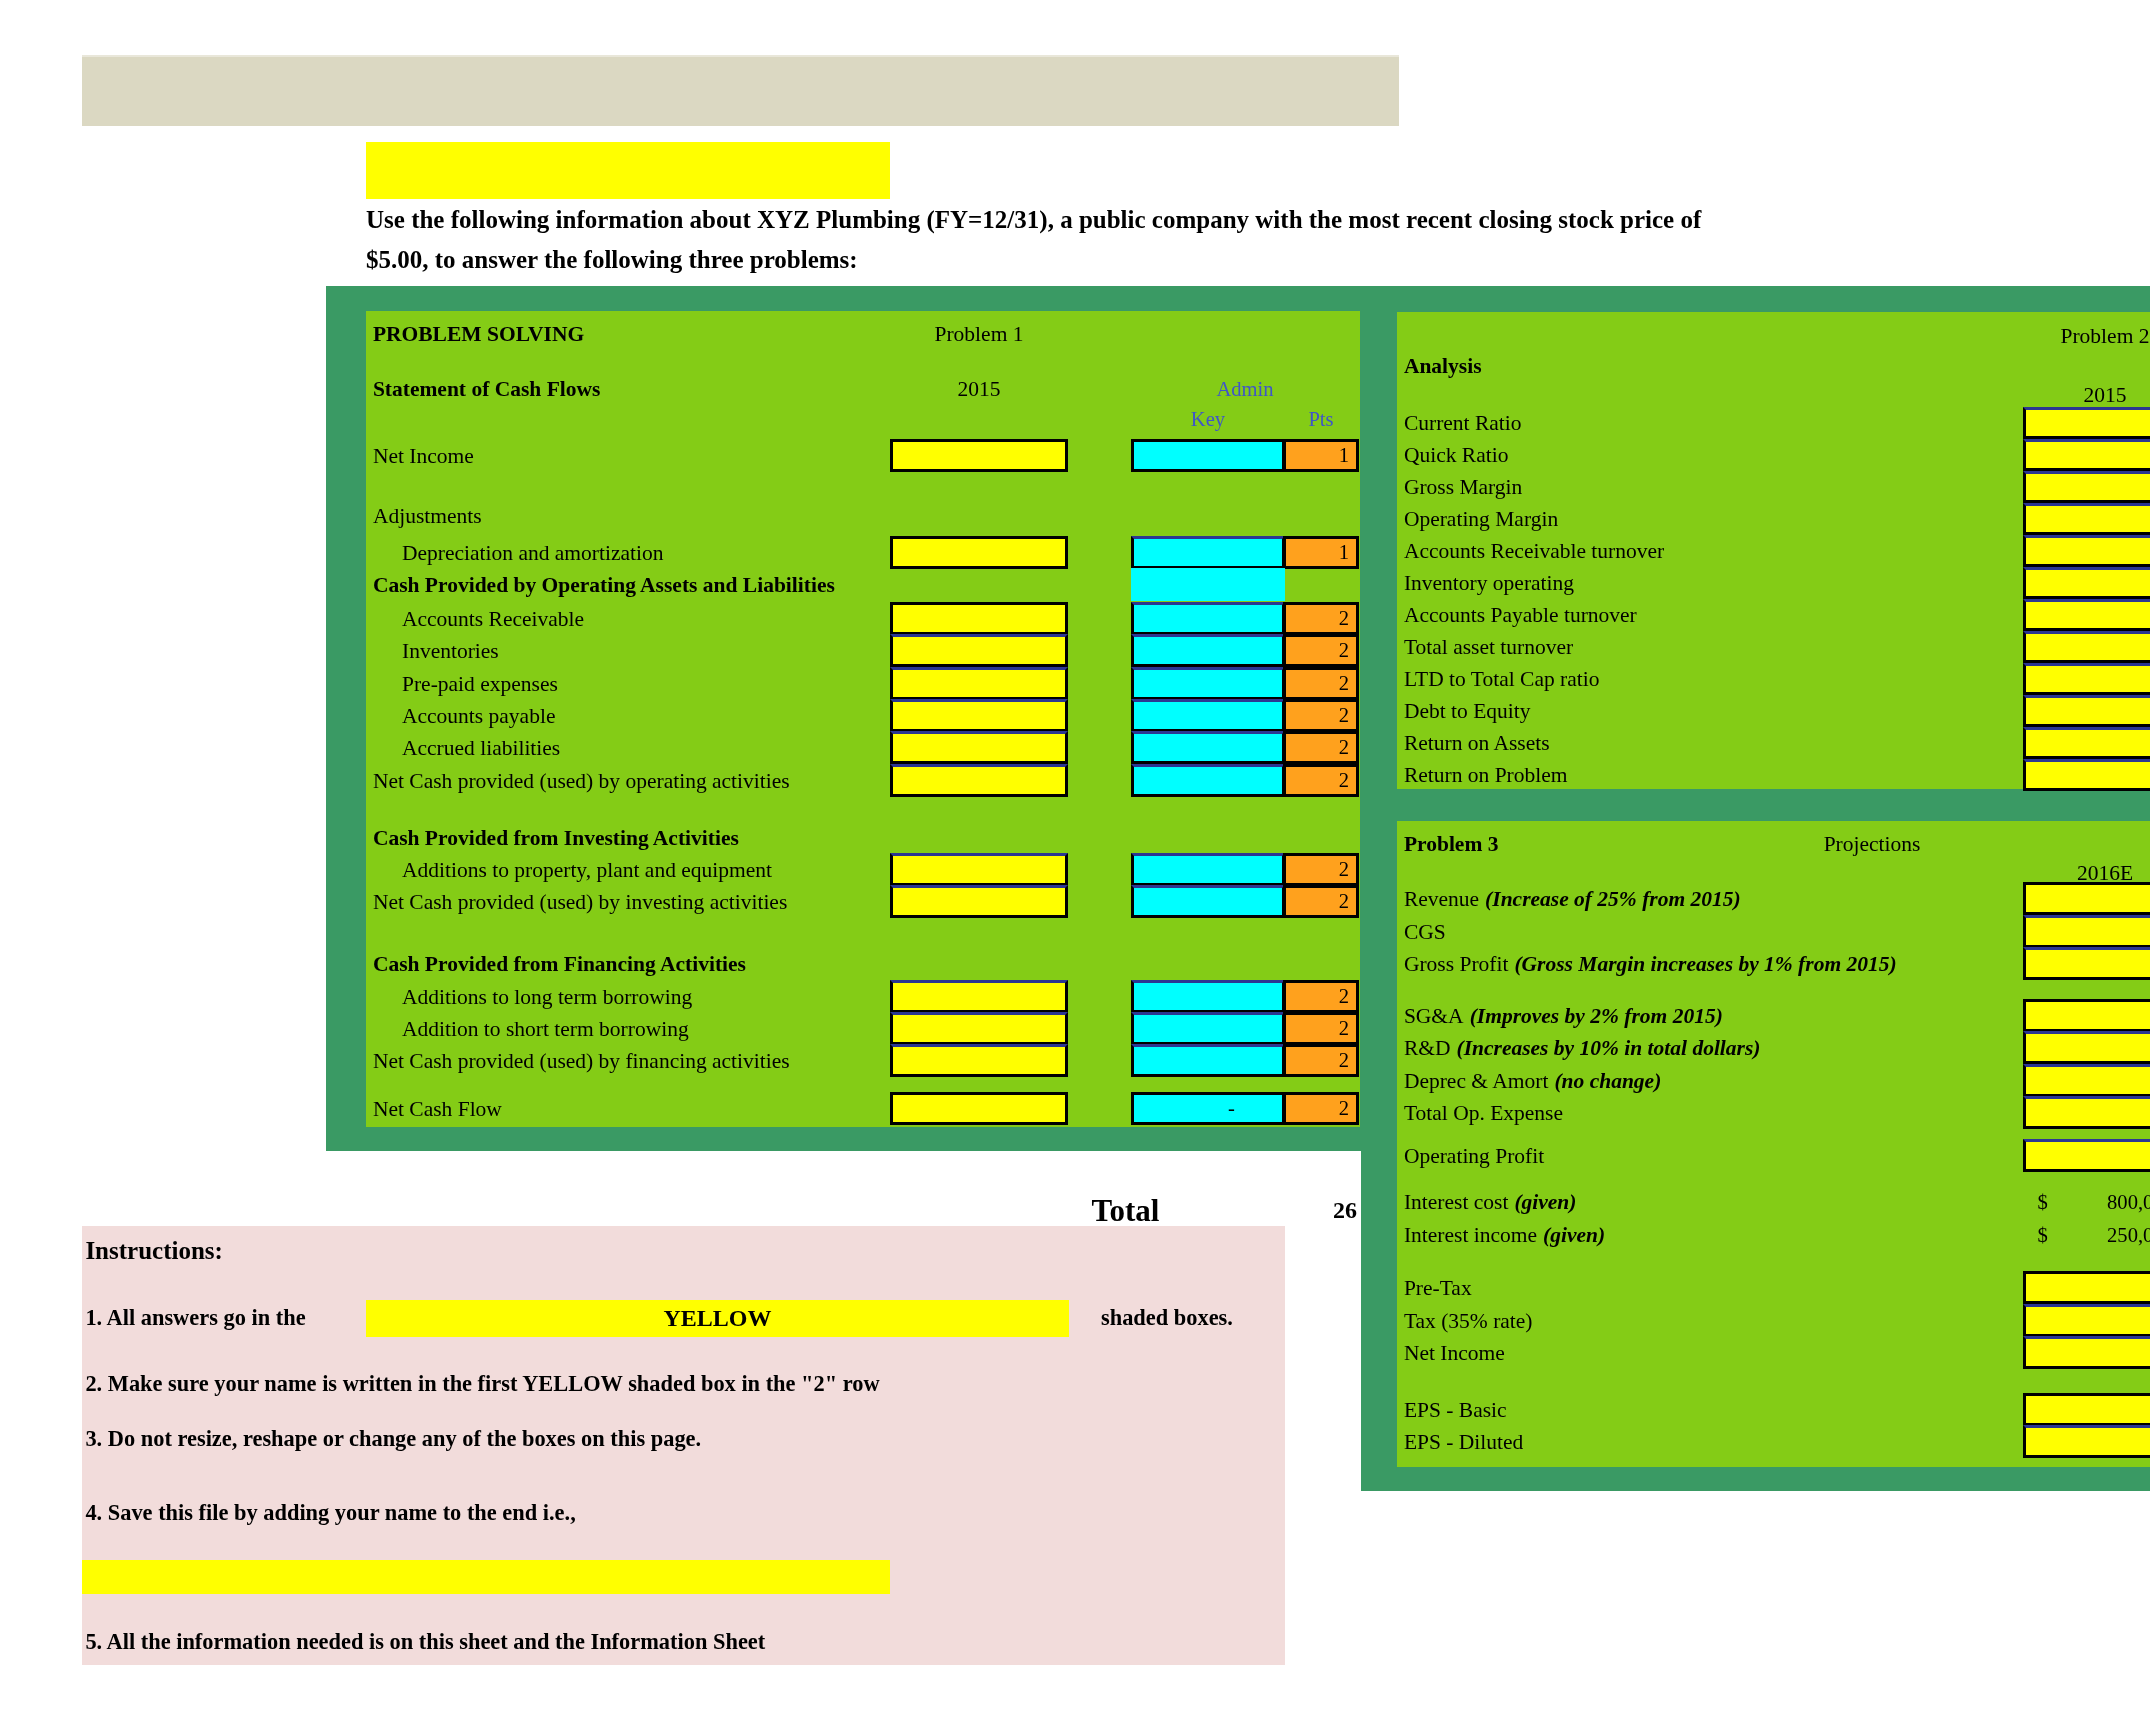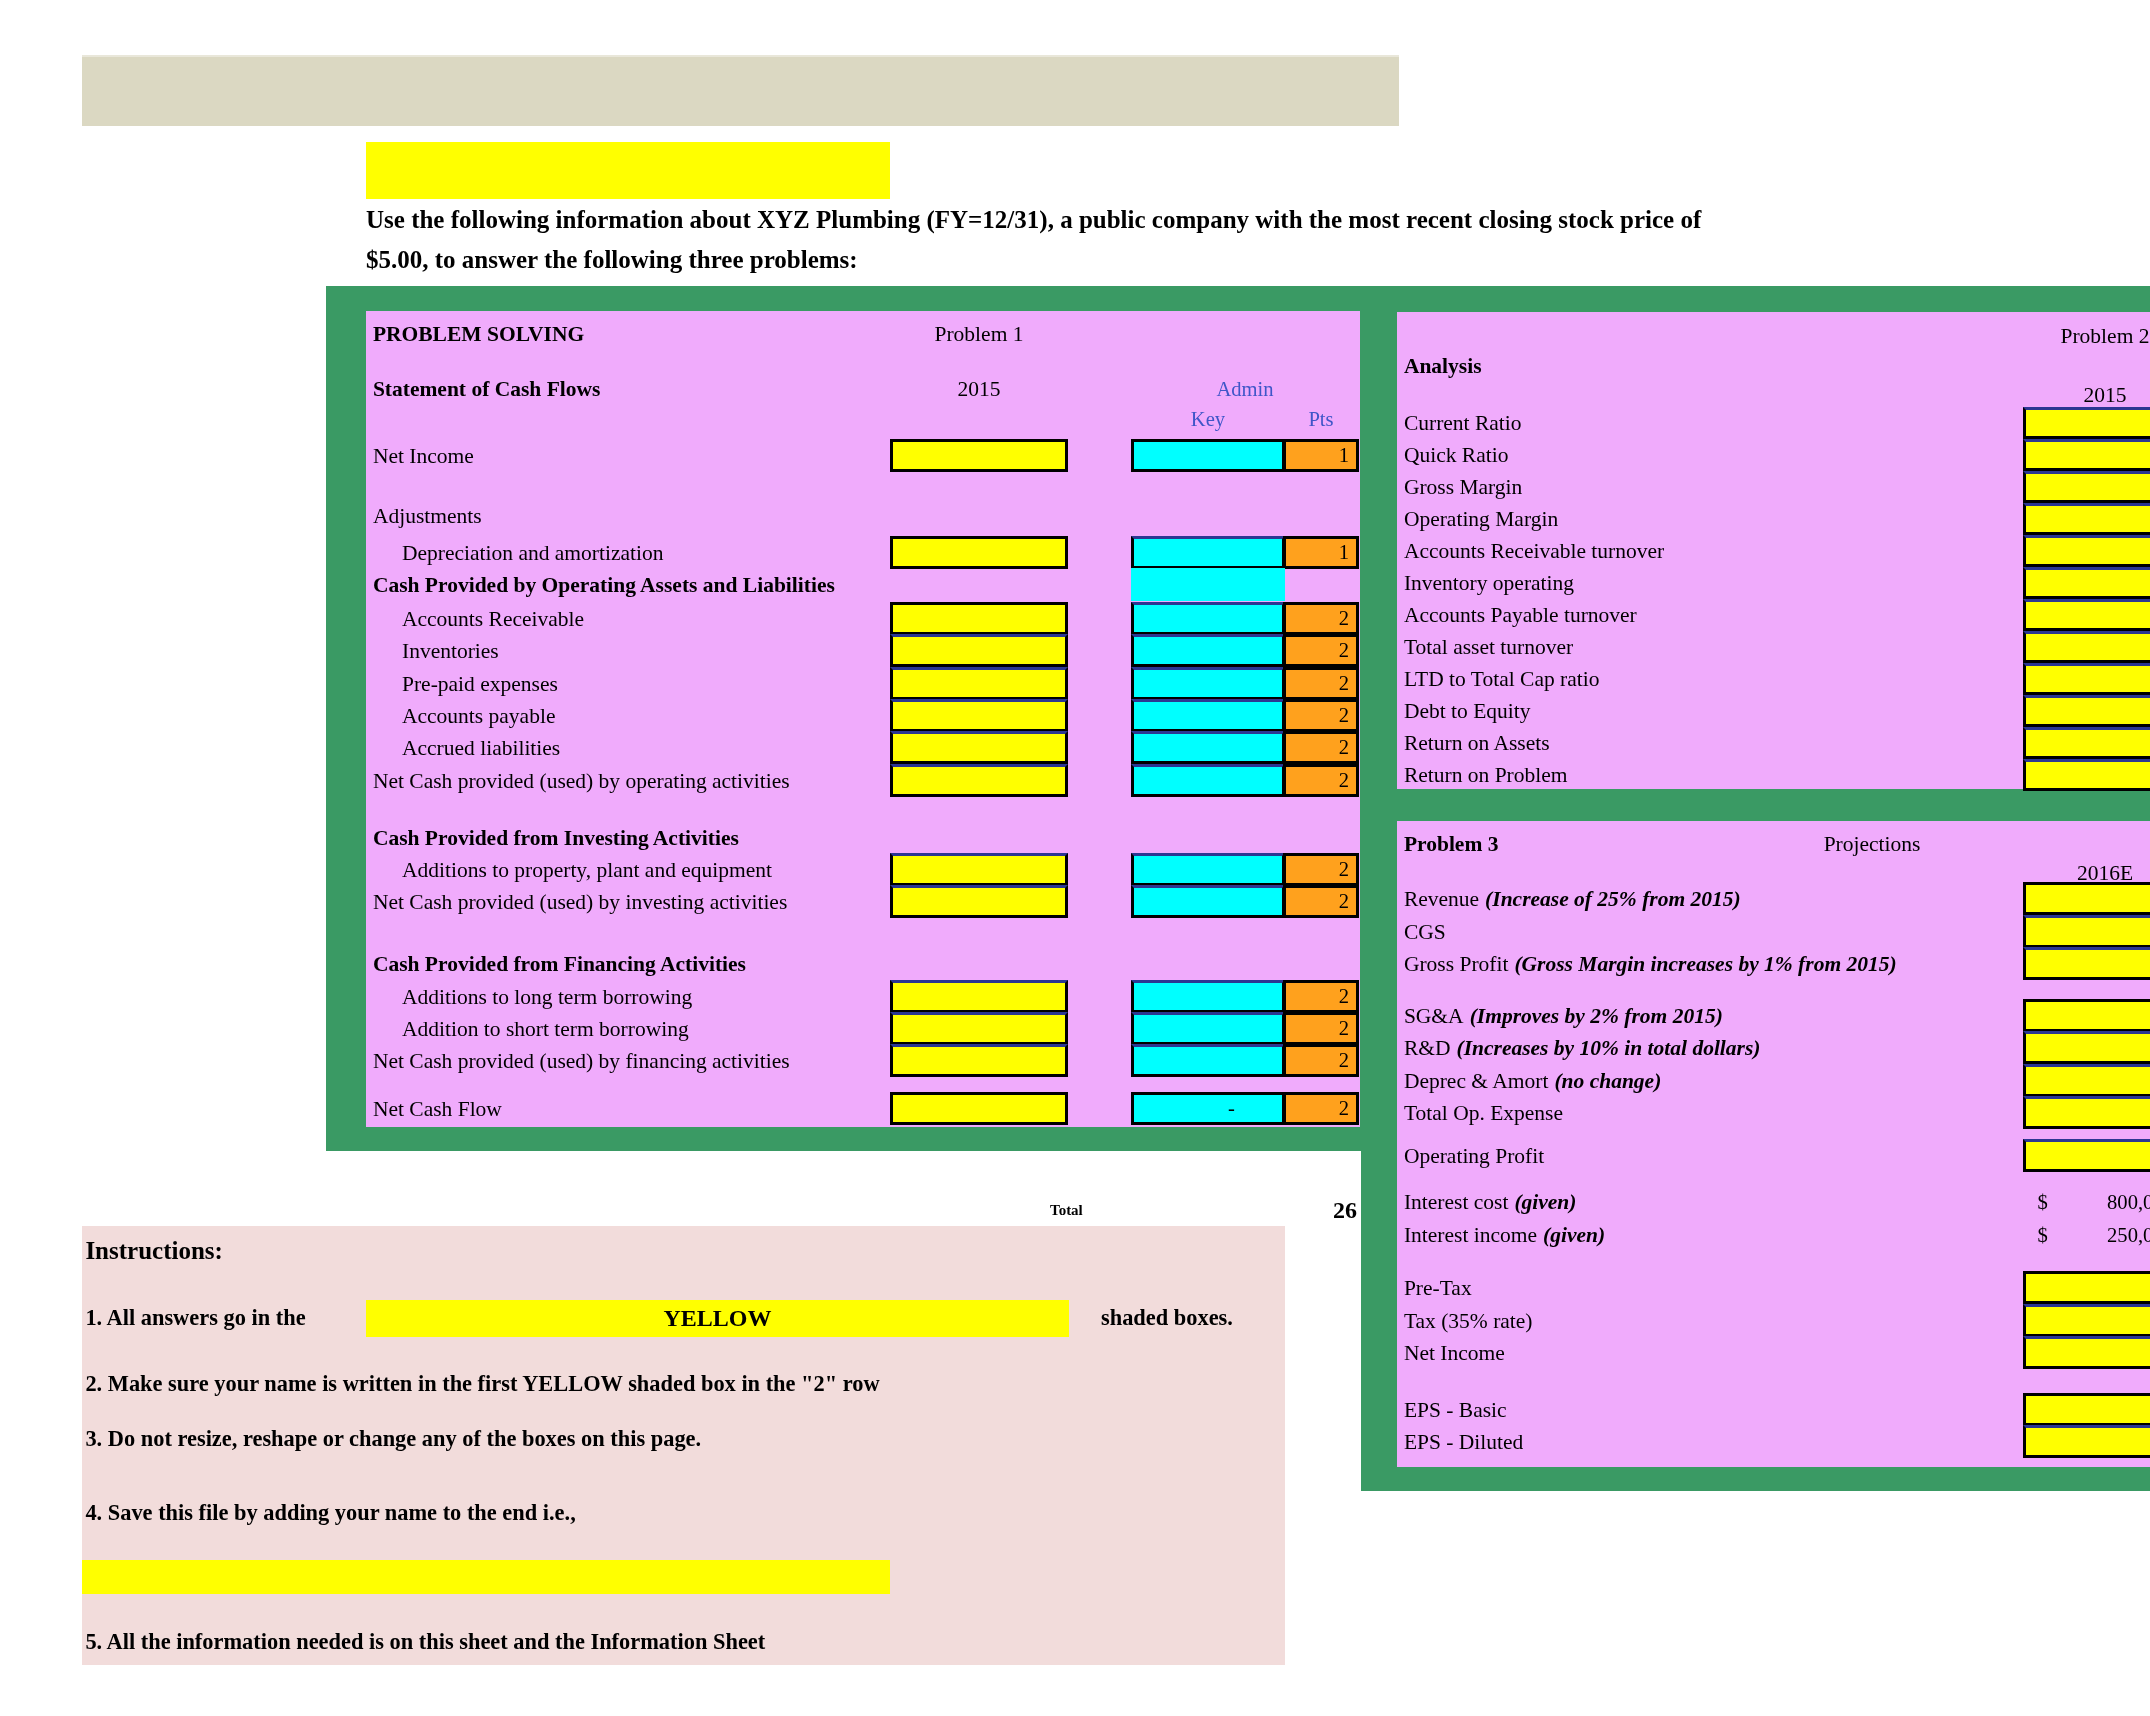--- a/index.html
+++ b/index.html
@@ -4,21 +4,21 @@
 <style>
   :root{
     --yellow:#ffff00; --cyan:#00ffff; --orange:#ffa11d; --green:#3a9a64;
     --pink:#f2dcdb; --beige:#dbd8c2; --blue:#3f56c8; --navy:#2c3792;
   }
   *{box-sizing:border-box;}
   html,body{margin:0;padding:0;}
   body{font-family:"Liberation Serif","DejaVu Serif",serif;background:#ffffff;}
   #root{position:relative;width:2667px;height:1717px;background:#ffffff;overflow:hidden;}
   .green{position:absolute;background:var(--green);}
-  .panel{position:absolute;background:#f0abfc;}
+  .panel{position:absolute;background:#84cc16;}
   .hrow{position:absolute;left:0;width:100%;height:30px;}
   .hdr{position:absolute;font-weight:bold;font-size:21.5px;line-height:30px;white-space:nowrap;left:6.9px;}
   .hc{position:absolute;font-weight:normal;font-size:21.5px;line-height:30px;text-align:center;white-space:nowrap;}
   .blue{color:var(--blue);font-size:20.6px;}
   .row{position:absolute;left:0;width:100%;height:33px;}
   .lbl{position:absolute;left:6.9px;top:50%;transform:translateY(-50%);font-size:21.5px;white-space:nowrap;}
   .lbl.ind{left:36px;}
   .lbl.b{font-weight:bold;}
   .note{font-weight:bold;font-style:italic;margin-left:6px;}
   .box{position:absolute;top:0;height:33px;border:3.4px solid #000;}
@@ -32,21 +32,21 @@
   .c1{left:524px;width:178px;} .c2{left:765px;width:154px;} .c3{left:917px;width:76px;}
   .a1{left:765px;width:228px;}
   
   .d1{left:626px;width:164px;}
   .h74{height:32px;}
   .p2rows{position:absolute;left:0;width:100%;}
   .p2row{position:relative;height:32px;}
   .money{position:absolute;left:626px;width:164px;top:0;height:33px;font-size:20.6px;}
   .money .cur{position:absolute;left:14.6px;top:50%;transform:translateY(-50%);}
   .money .val{position:absolute;right:13px;top:50%;transform:translateY(-50%);}
-  .t-lbl{position:absolute;font-weight:bold;font-size:15px;line-height:31px;text-align:left;white-space:nowrap;}
+  .t-lbl{position:absolute;font-weight:bold;font-size:31px;line-height:31px;text-align:center;white-space:nowrap;}
   .t-val{position:absolute;font-weight:bold;font-size:24px;line-height:31px;text-align:right;white-space:nowrap;}
   .title{position:absolute;left:366px;font-weight:bold;font-size:25px;line-height:34px;white-space:nowrap;}
   .instr{position:absolute;left:82px;top:1226px;width:1203px;height:439px;background:var(--pink);}
   .ih{position:absolute;left:3.4px;top:11.2px;font-weight:bold;font-size:25px;white-space:nowrap;}
   .iline{position:absolute;left:3.4px;font-weight:bold;font-size:22.4px;white-space:nowrap;}
   .item1{position:absolute;left:0;top:72px;width:100%;height:40px;}
   .itxt{position:absolute;top:50%;transform:translateY(-50%);font-weight:bold;font-size:22.4px;white-space:nowrap;}
   .ybar1{position:absolute;left:284px;top:1.7px;width:703px;height:37px;background:var(--yellow);display:flex;align-items:center;justify-content:center;font-weight:bold;font-size:24px;}
   .ybar2{position:absolute;left:0;top:334px;width:808px;height:34px;background:var(--yellow);}
   .topbar{position:absolute;left:82px;top:55px;width:1317px;height:71px;background:var(--beige);border-top:2.6px solid #e9e7da;}

